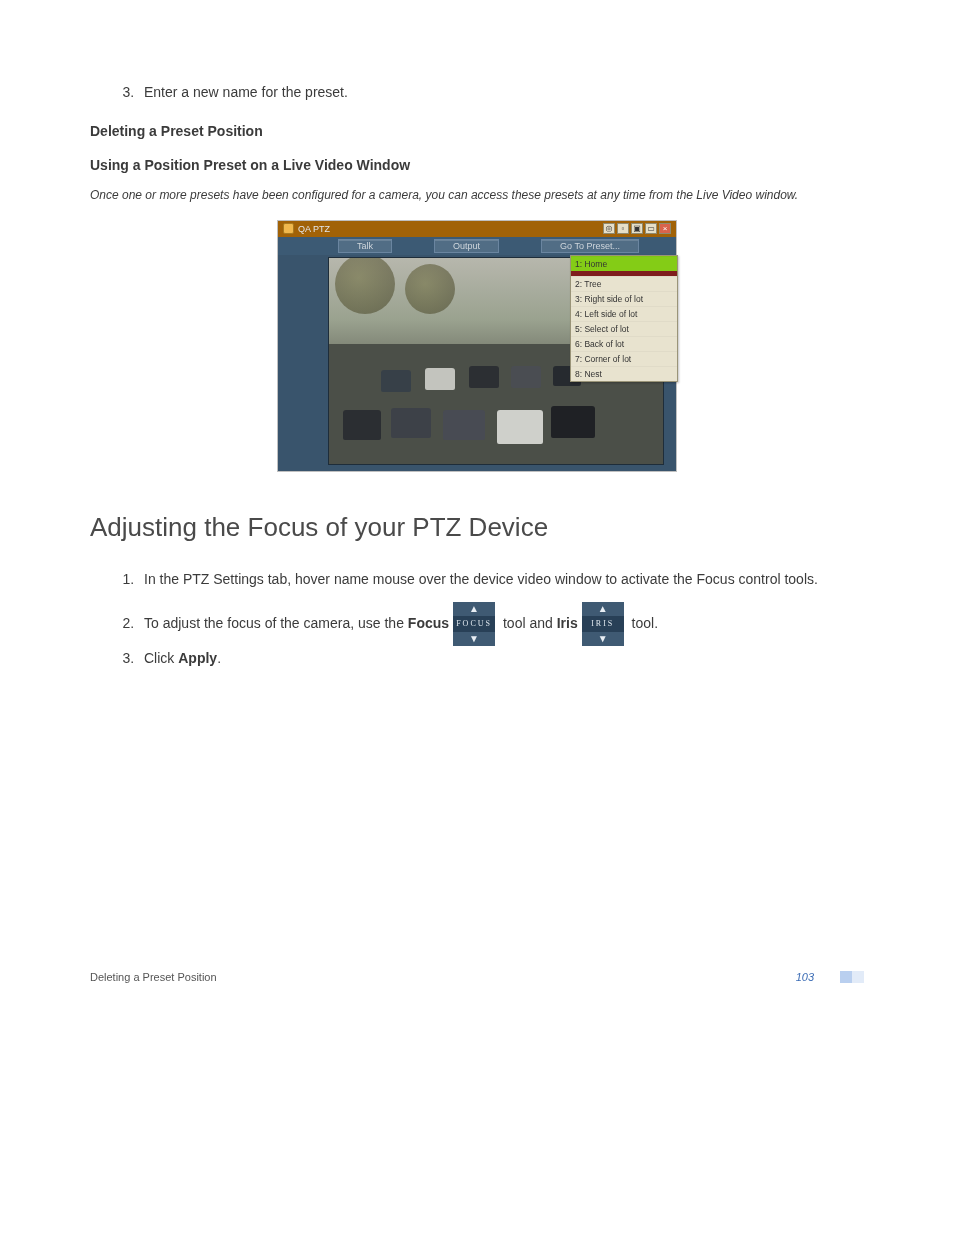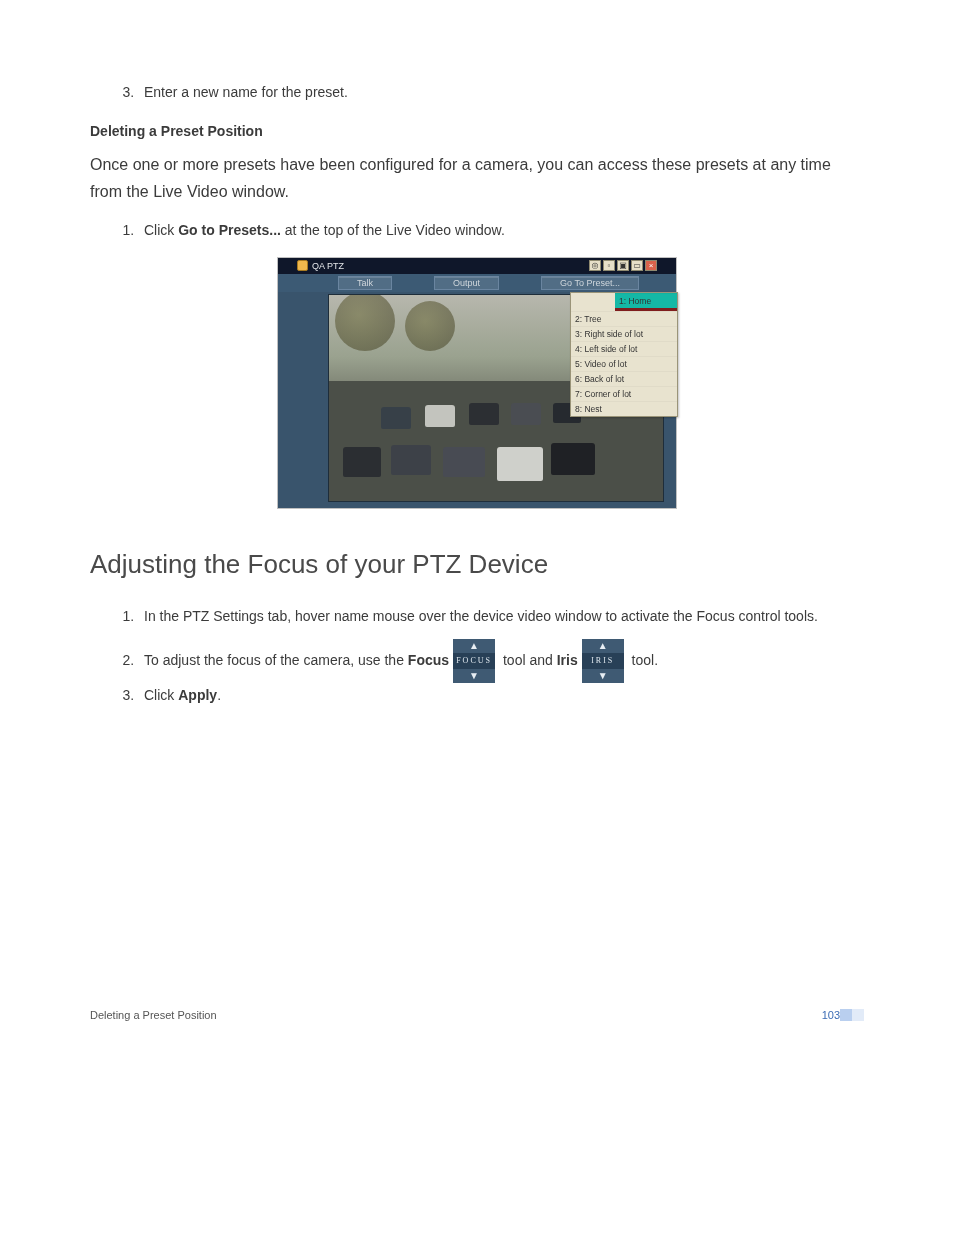--- a/index.html
+++ b/index.html
@@ -23,24 +23,25 @@
     color: #3b3b3b;
     padding-left: 6px;
   }
   .section-bold {
     font-size: 14px;
     font-weight: 700;
     color: #3b3b3b;
     margin: 18px 0 12px 0;
   }
   .para {
-    font-size: 16px;
+    font-size: 12px;
     line-height: 1.7;
     color: #3b3b3b;
     margin: 12px 0;
+    font-style: italic;
   }
   h2.title {
     font-size: 26px;
     font-weight: 400;
     color: #4a4a4a;
     margin: 40px 0 24px 0;
   }
   .bold { font-weight: 700; }
   .figure-wrap {
     width: 100%;
@@ -54,22 +55,22 @@
     background: #39546c;
     border: 1px solid #c0c0c0;
     display: flex;
     flex-direction: column;
     font-size: 9px;
   }
   .vw-titlebar {
     height: 16px;
     display: flex;
     align-items: center;
-    background: #0f172a;
-    padding: 0 19px;
+    background: #a16207;
+    padding: 0 5px;
   }
   .vw-title-icon {
     width: 11px; height: 11px;
     background: #f0b84d;
     border: 1px solid #a87a1f;
     border-radius: 2px;
     margin-right: 4px;
   }
   .vw-title-text {
     color: #e4e7ea;
@@ -136,23 +137,22 @@
     border: 1px solid #9a9478;
     box-shadow: 1px 1px 2px rgba(0,0,0,0.25);
   }
   .preset-item {
     font-size: 8.5px;
     color: #333;
     padding: 2px 4px;
     border-top: 1px solid rgba(0,0,0,0.03);
   }
   .preset-item.sel {
-    background: #14b8a6;
-    border-bottom: 3px solid #7f1d1d;
-    margin-left: 44px;
+    background: #84cc16;
+    border-bottom: 5px solid #7f1d1d;
   }
   .tool-chip {
     display: inline-block;
     vertical-align: middle;
     width: 42px;
     background: #3f5a73;
     text-align: center;
     margin: 0 4px;
   }
   .tool-chip .arrow {
@@ -174,47 +174,43 @@
   .li-flow { display:inline; }
   .footer {
     display: flex;
     align-items: center;
     justify-content: space-between;
     padding: 0 90px 40px 90px;
     margin-top: 260px;
     font-size: 11px;
   }
   .footer-left { color: #555; }
-  .footer-right { display:flex; align-items:flex-start; gap:0; color:#3b6cb5; }
+  .footer-right { display:flex; align-items:flex-start; gap:26px; color:#3b6cb5;font-style:italic; }
   .footer-sq {
     display:flex; align-items:center;
   }
   .footer-sq span:first-child{ width:12px;height:12px;background:#b9cfef; }
   .footer-sq span:last-child{ width:12px;height:12px;background:#e2ebf8; }
 </style>
 </head>
 <body>
 
 <div class="page">
 
   <ol start="3">
     <li><span>Enter a new name for the preset.</span></li>
   </ol>
 
   <div class="section-bold">Deleting a Preset Position</div>
 
 
+  <div class="section-bold">Using a Position Preset on a Live Video Window</div>
 
   <div class="para">Once one or more presets have been configured for a camera, you can access these presets at any time from the Live Video window.</div>
 
-  <ol start="1">
-    <li>
-      <span>Click </span><span class="bold">Go to Presets...</span><span> at the top of the Live Video window.</span>
-    </li>
-  </ol>
 
   <div class="figure-wrap">
     <div class="video-window">
       <div class="vw-titlebar">
         <div class="vw-title-icon"></div>
         <div class="vw-title-text">QA PTZ</div>
         <div class="vw-title-buttons">
           <div class="vw-wbtn chip">◎</div>
           <div class="vw-wbtn">▫</div>
           <div class="vw-wbtn">▣</div>
@@ -241,21 +237,21 @@
           <div class="car" style="width:30px;height:22px;left:96px;bottom:74px;background:#c3c4be;"></div>
           <div class="car" style="width:30px;height:22px;left:140px;bottom:76px;background:#2c2f33;"></div>
           <div class="car" style="width:30px;height:22px;left:182px;bottom:76px;background:#4a4d52;"></div>
           <div class="car" style="width:28px;height:20px;left:224px;bottom:78px;background:#262a2f;"></div>
         </div>
         <div class="preset-menu">
           <div class="preset-item sel">1: Home</div>
           <div class="preset-item">2: Tree</div>
           <div class="preset-item">3: Right side of lot</div>
           <div class="preset-item">4: Left side of lot</div>
-          <div class="preset-item">5: Video of lot</div>
+          <div class="preset-item">5: Select of lot</div>
           <div class="preset-item">6: Back of lot</div>
           <div class="preset-item">7: Corner of lot</div>
           <div class="preset-item">8: Nest</div>
         </div>
       </div>
     </div>
   </div>
 
 
   <h2 class="title">Adjusting the Focus of your PTZ Device</h2>

